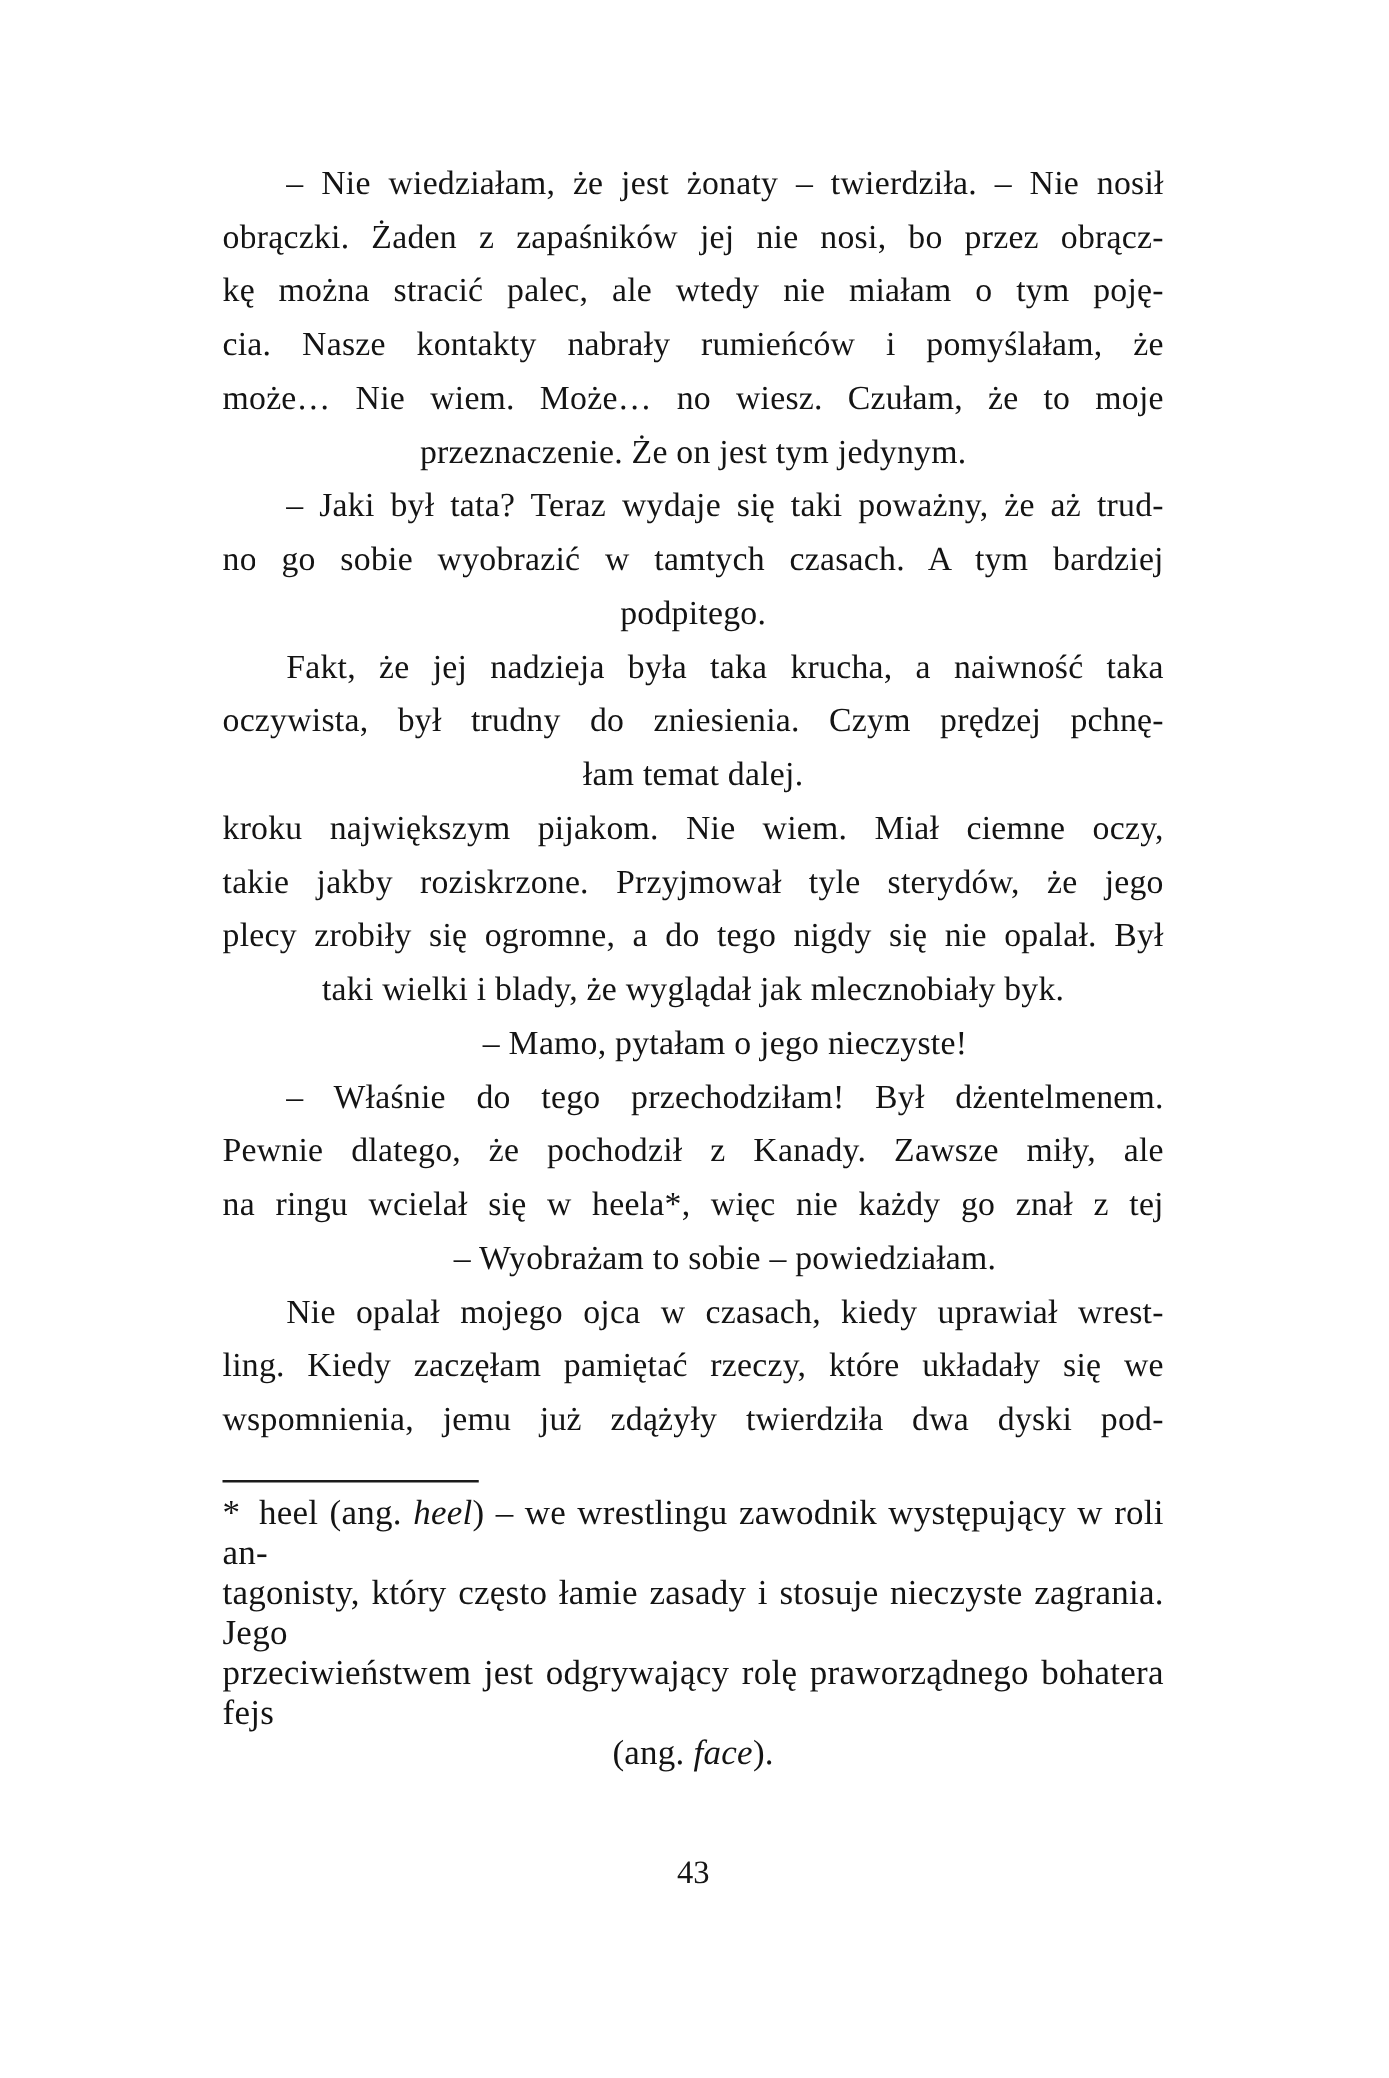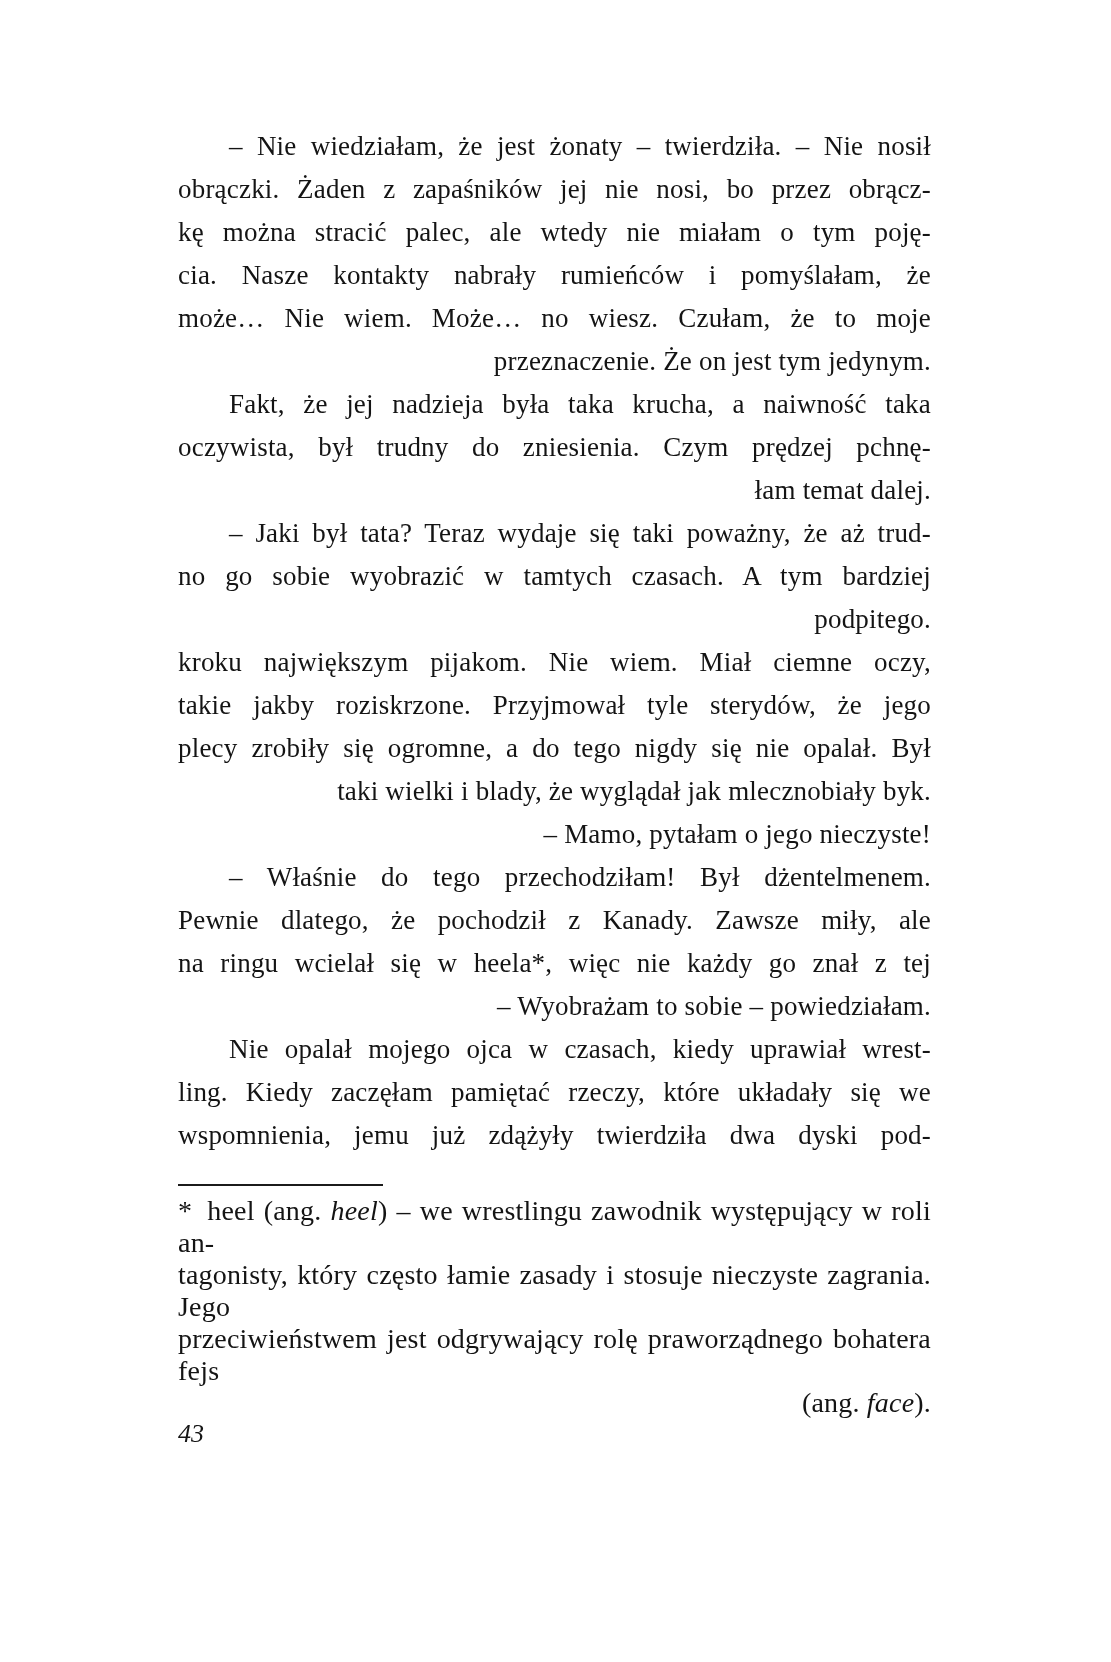--- a/index.html
+++ b/index.html
@@ -27,79 +27,80 @@
     top: 125px;
     width: 753px;
   }
   .main-text {
     font-size: 27px;
     line-height: 43px;
     letter-spacing: 0.2px;
   }
   .paragraph { margin: 0; }
   .line {
-    text-align: right;
+    text-align: center;
   }
   .line.just {
     text-align: justify;
     text-align-last: justify;
   }
   .line.indent {
     text-indent: 51px;
   }
   .footnote-divider {
     width: 205px;
     height: 0;
     border-top: 2px solid #1b1b1b;
     margin: 27px 0 9px 0;
   }
   .footnote {
     font-size: 28px;
     line-height: 32px;
     letter-spacing: 0.2px;
   }
-  .fn-line { text-align: right; }
+  .fn-line { text-align: center; }
   .fn-line.just {
     text-align: justify;
     text-align-last: justify;
   }
   .fn-marker {
     margin-right: 15px;
   }
   .italic { font-style: italic; }
   .page-number {
+    margin-top: 64px;
+    text-align: center;
     font-size: 26px;
     line-height: 30px;
     color: #161616;
-    font-style: italic;
   }
 </style>
 </head>
 <body>
 
 <div class="page">
   <div class="text-column">
     <div class="main-text">
         <div class="paragraph">
           <div class="line indent just">– Nie wiedziałam, że jest żonaty – twierdziła. – Nie nosił</div>
           <div class="line just">obrączki. Żaden z zapaśników jej nie nosi, bo przez obrącz-</div>
           <div class="line just">kę można stracić palec, ale wtedy nie miałam o tym poję-</div>
           <div class="line just">cia. Nasze kontakty nabrały rumieńców i pomyślałam, że</div>
           <div class="line just">może… Nie wiem. Może… no wiesz. Czułam, że to moje</div>
           <div class="line">przeznaczenie. Że on jest tym jedynym.</div>
         </div>
         <div class="paragraph">
+          <div class="line indent just">– Jaki był tata? Teraz wydaje się taki poważny, że aż trud-</div>
+          <div class="line just">no go sobie wyobrazić w tamtych czasach. A tym bardziej</div>
+          <div class="line">podpitego.</div>
+        </div>
+        <div class="paragraph">
           <div class="line indent just">Fakt, że jej nadzieja była taka krucha, a naiwność taka</div>
           <div class="line just">oczywista, był trudny do zniesienia. Czym prędzej pchnę-</div>
           <div class="line">łam temat dalej.</div>
-        </div>
-        <div class="paragraph">
-          <div class="line indent just">– Jaki był tata? Teraz wydaje się taki poważny, że aż trud-</div>
-          <div class="line just">no go sobie wyobrazić w tamtych czasach. A tym bardziej</div>
-          <div class="line">podpitego.</div>
         </div>
         <div class="paragraph">
           <div class="line just">kroku największym pijakom. Nie wiem. Miał ciemne oczy,</div>
           <div class="line just">takie jakby roziskrzone. Przyjmował tyle sterydów, że jego</div>
           <div class="line just">plecy zrobiły się ogromne, a do tego nigdy się nie opalał. Był</div>
           <div class="line">taki wielki i blady, że wyglądał jak mlecznobiały byk.</div>
         </div>
         <div class="paragraph">
           <div class="line indent">– Mamo, pytałam o jego nieczyste!</div>
         </div>

